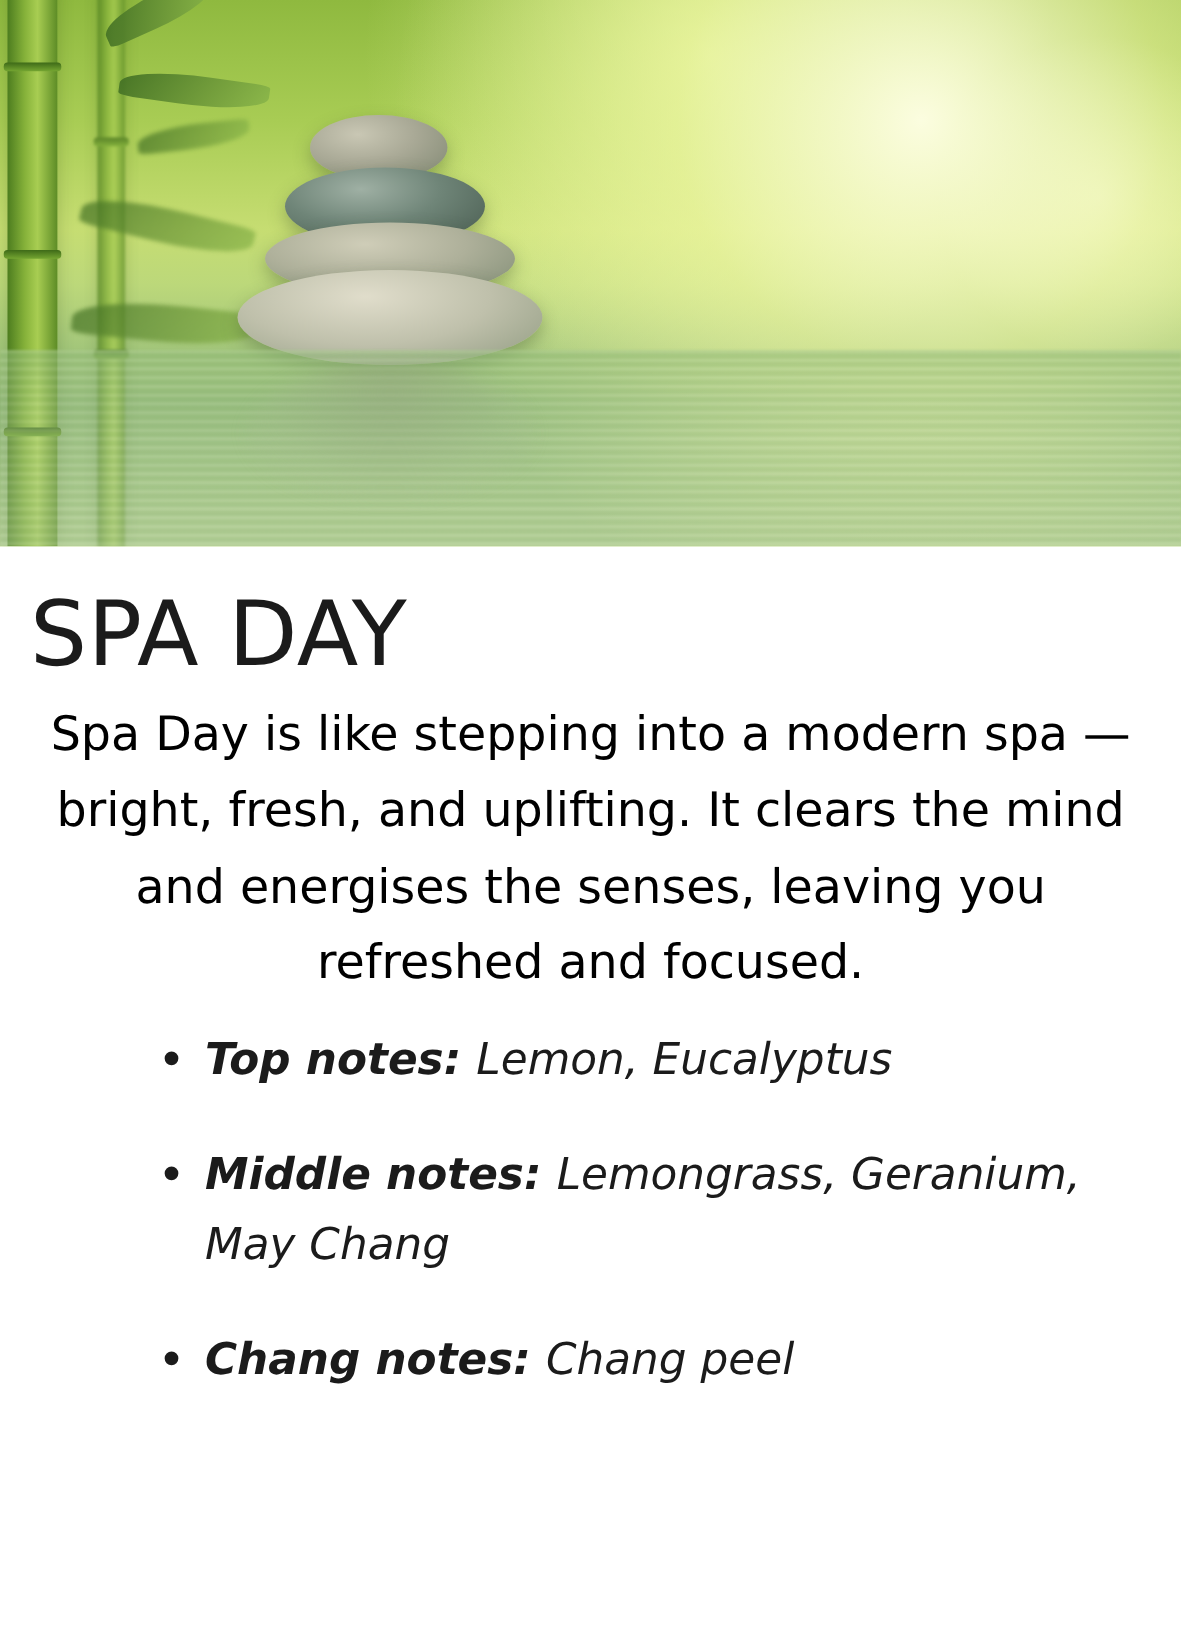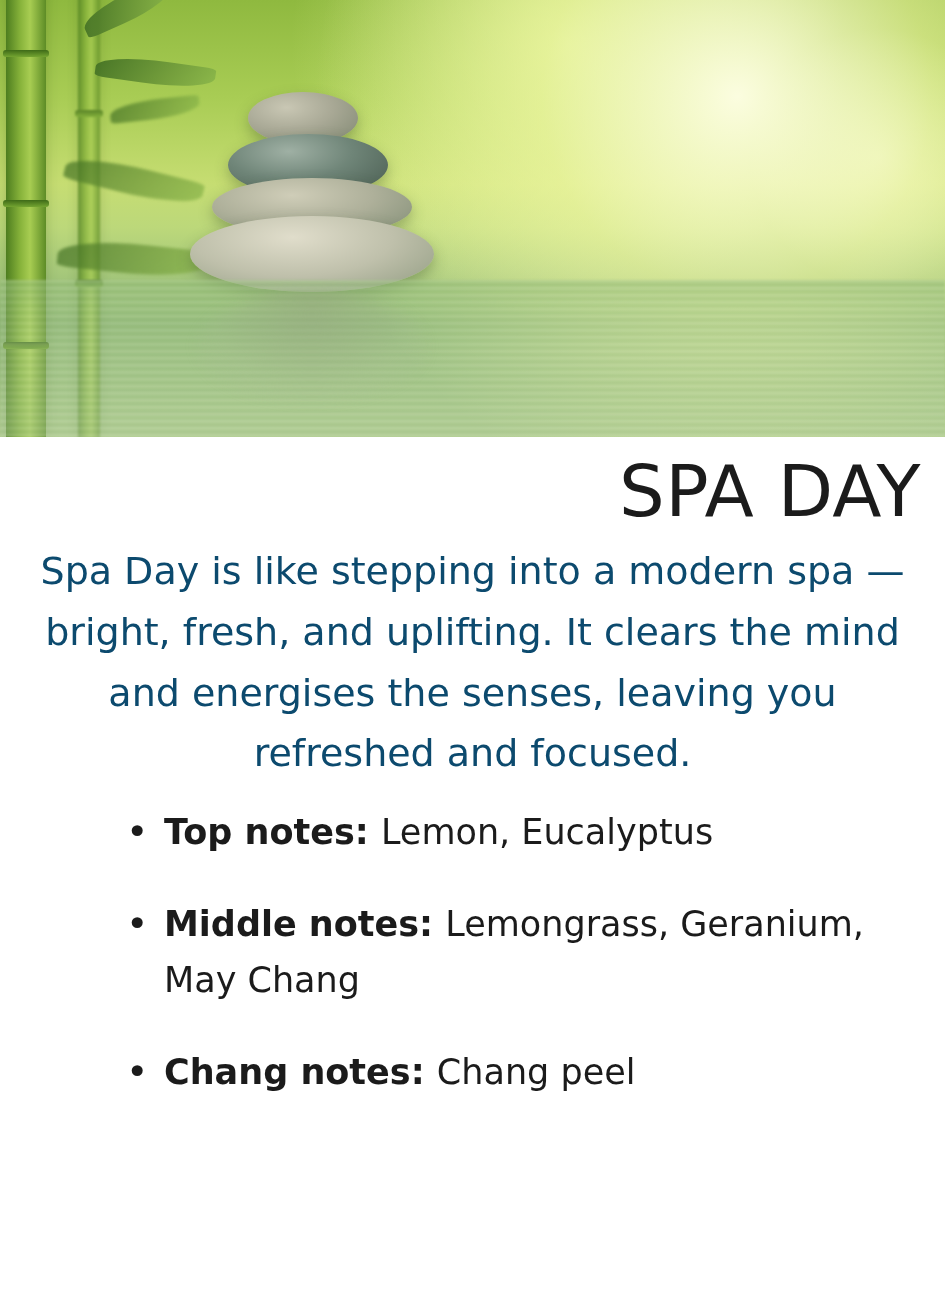--- a/index.html
+++ b/index.html
@@ -120,48 +120,49 @@
     background: radial-gradient(ellipse at 50% 20%, rgba(150,165,130,0.5) 0%, rgba(170,185,150,0.15) 60%, rgba(255,255,255,0) 100%);
     filter: blur(6px);
   }
 
   
   .content {
     padding: 18px 24px 0 24px;
     box-sizing: border-box;
   }
   .title {
-    text-align: right;
+    text-align: left;
     font-size: 72px;
     line-height: 1.0;
     font-weight: 400;
     color: #1b1b1b;
     letter-spacing: 0.5px;
-    margin: 0 0 14px 0;
+    margin: 16px 0 14px 0;
     font-family: "DejaVu Sans", sans-serif;
   }
   .description {
     text-align: center;
     font-size: 38px;
     line-height: 1.6;
-    color: #0c4a6e;
+    color: #000000;
     margin: 0 8px 20px 8px;
   }
   .notes {
     margin: 0;
     padding: 0 0 0 96px;
     list-style: none;
   }
   .notes li {
     position: relative;
     font-size: 35px;
     line-height: 1.6;
     color: #1b1b1b;
     margin-bottom: 36px;
     padding-left: 44px;
+    font-style: italic;
   }
   .notes li::before {
     content: "\2022";
     position: absolute;
     left: 6px;
     top: -2px;
     font-size: 38px;
     line-height: 1.6;
     color: #1b1b1b;
   }

